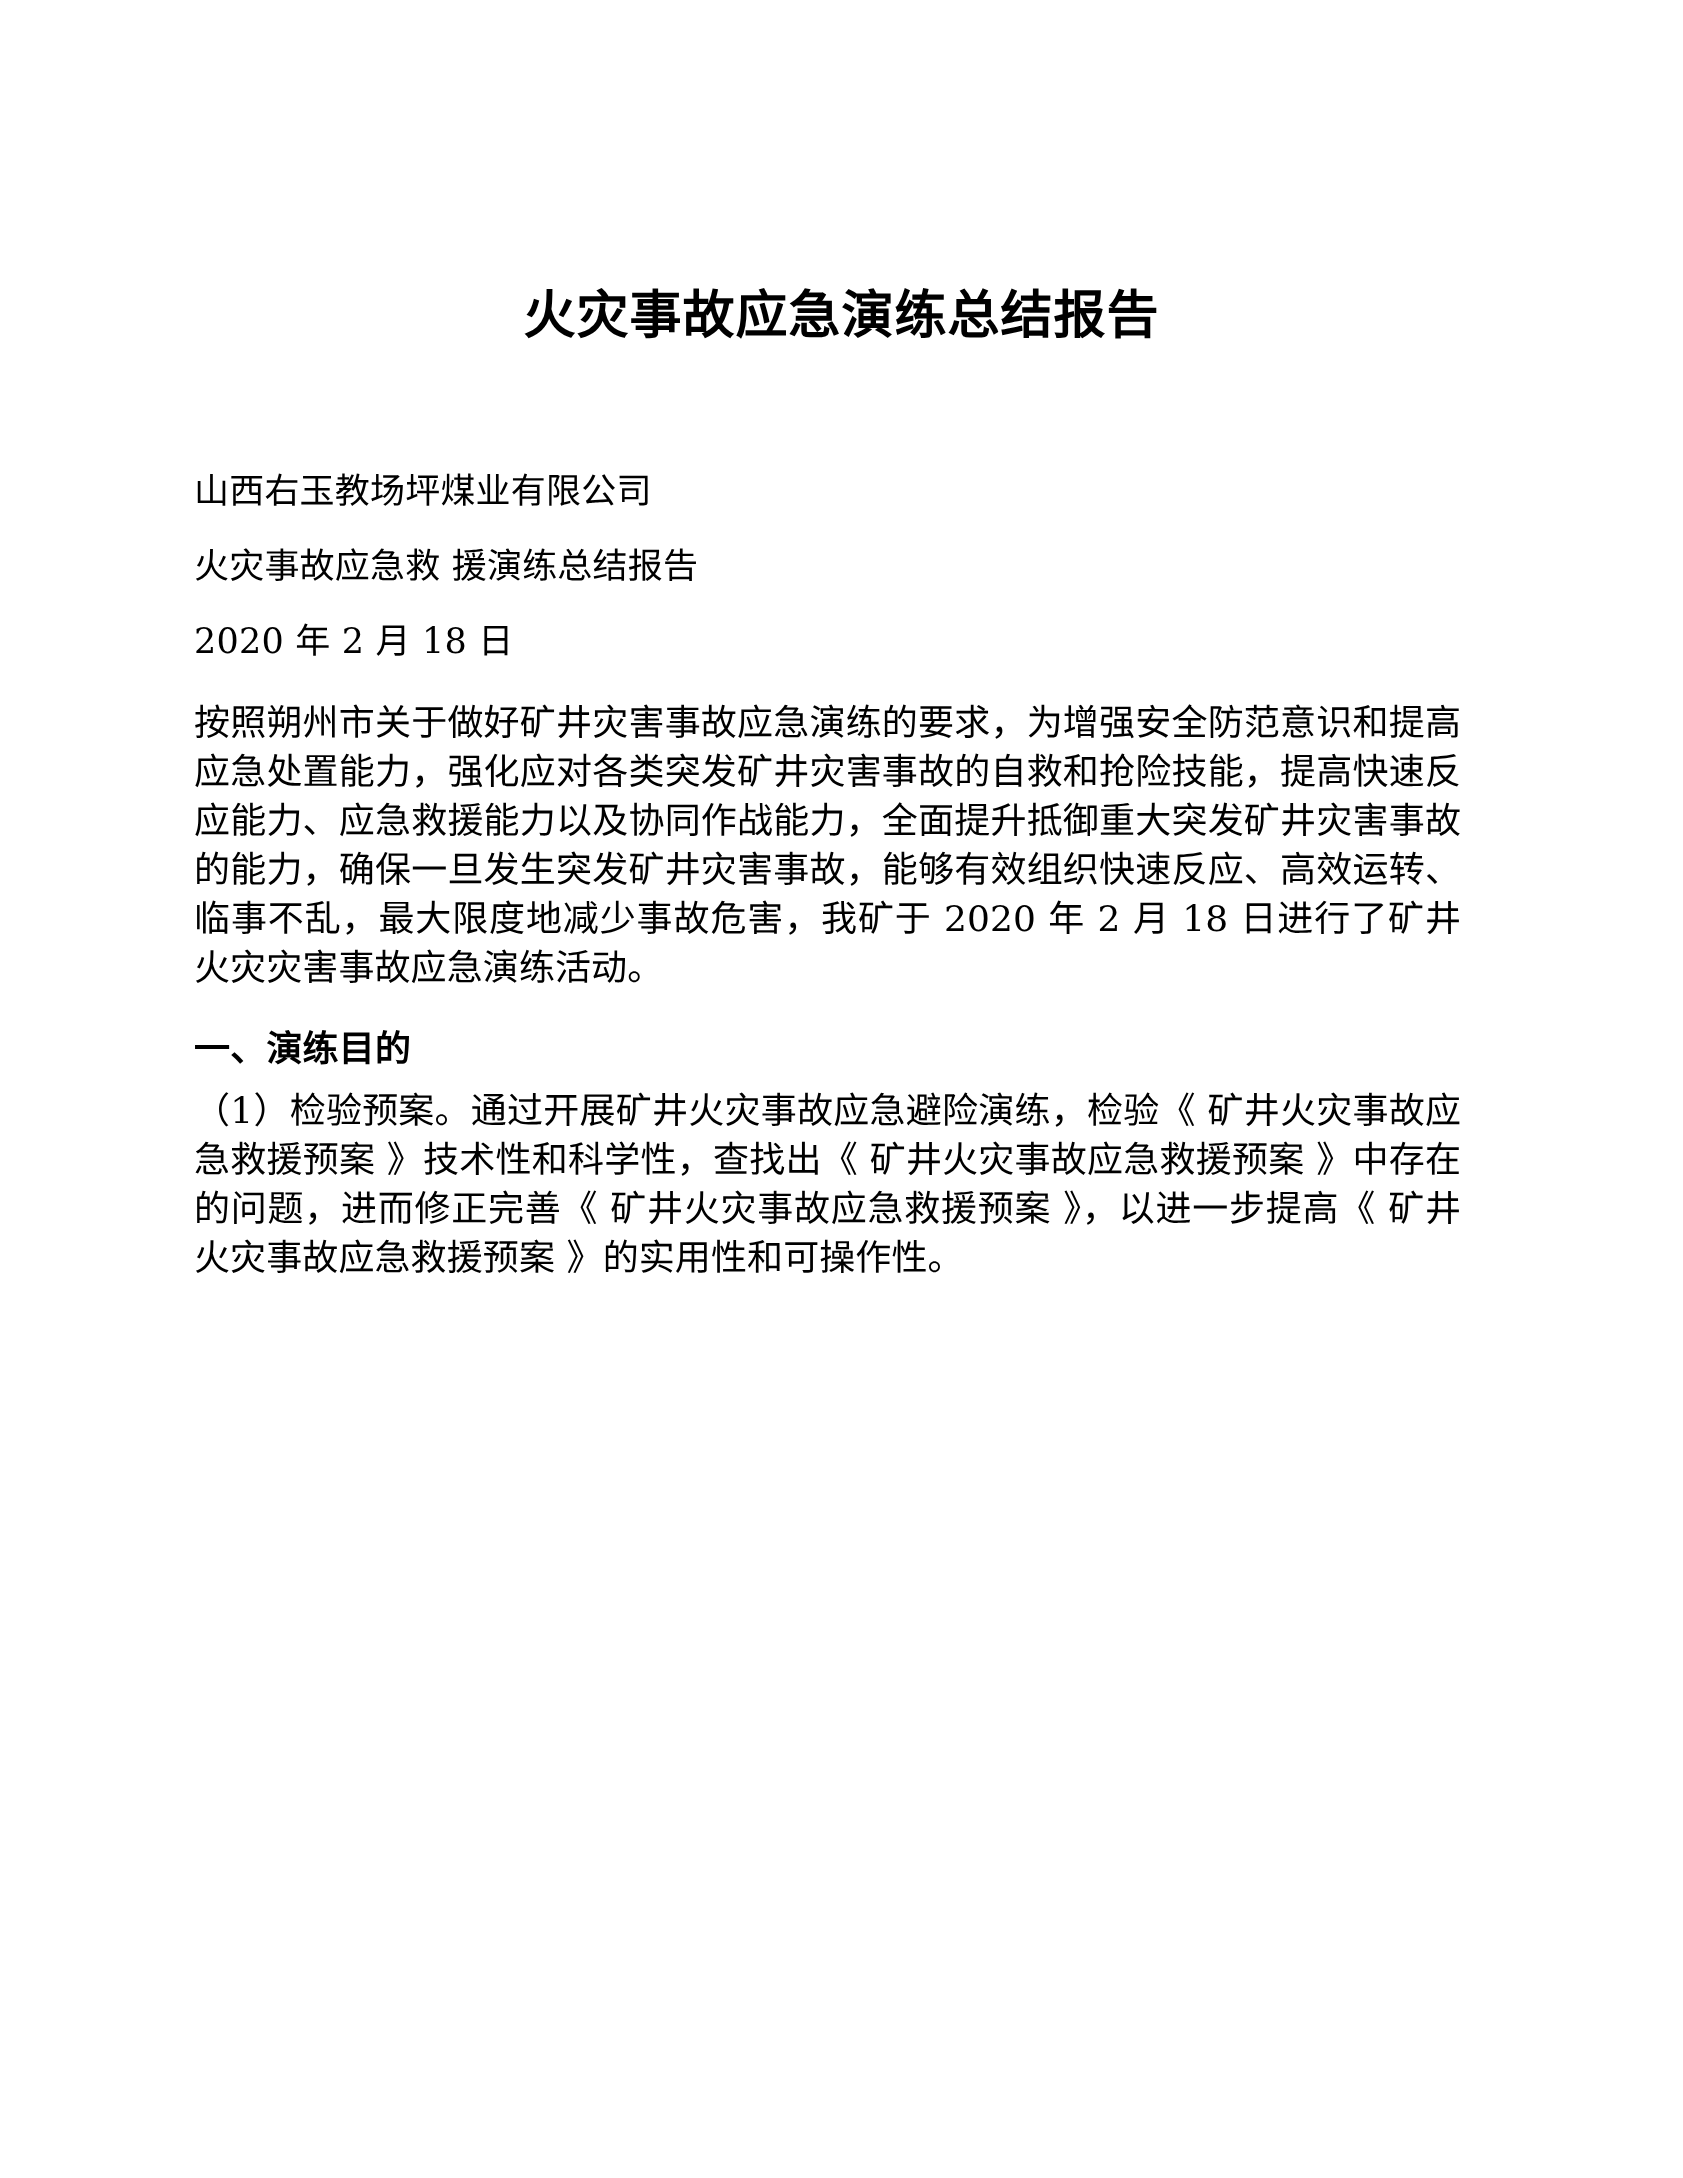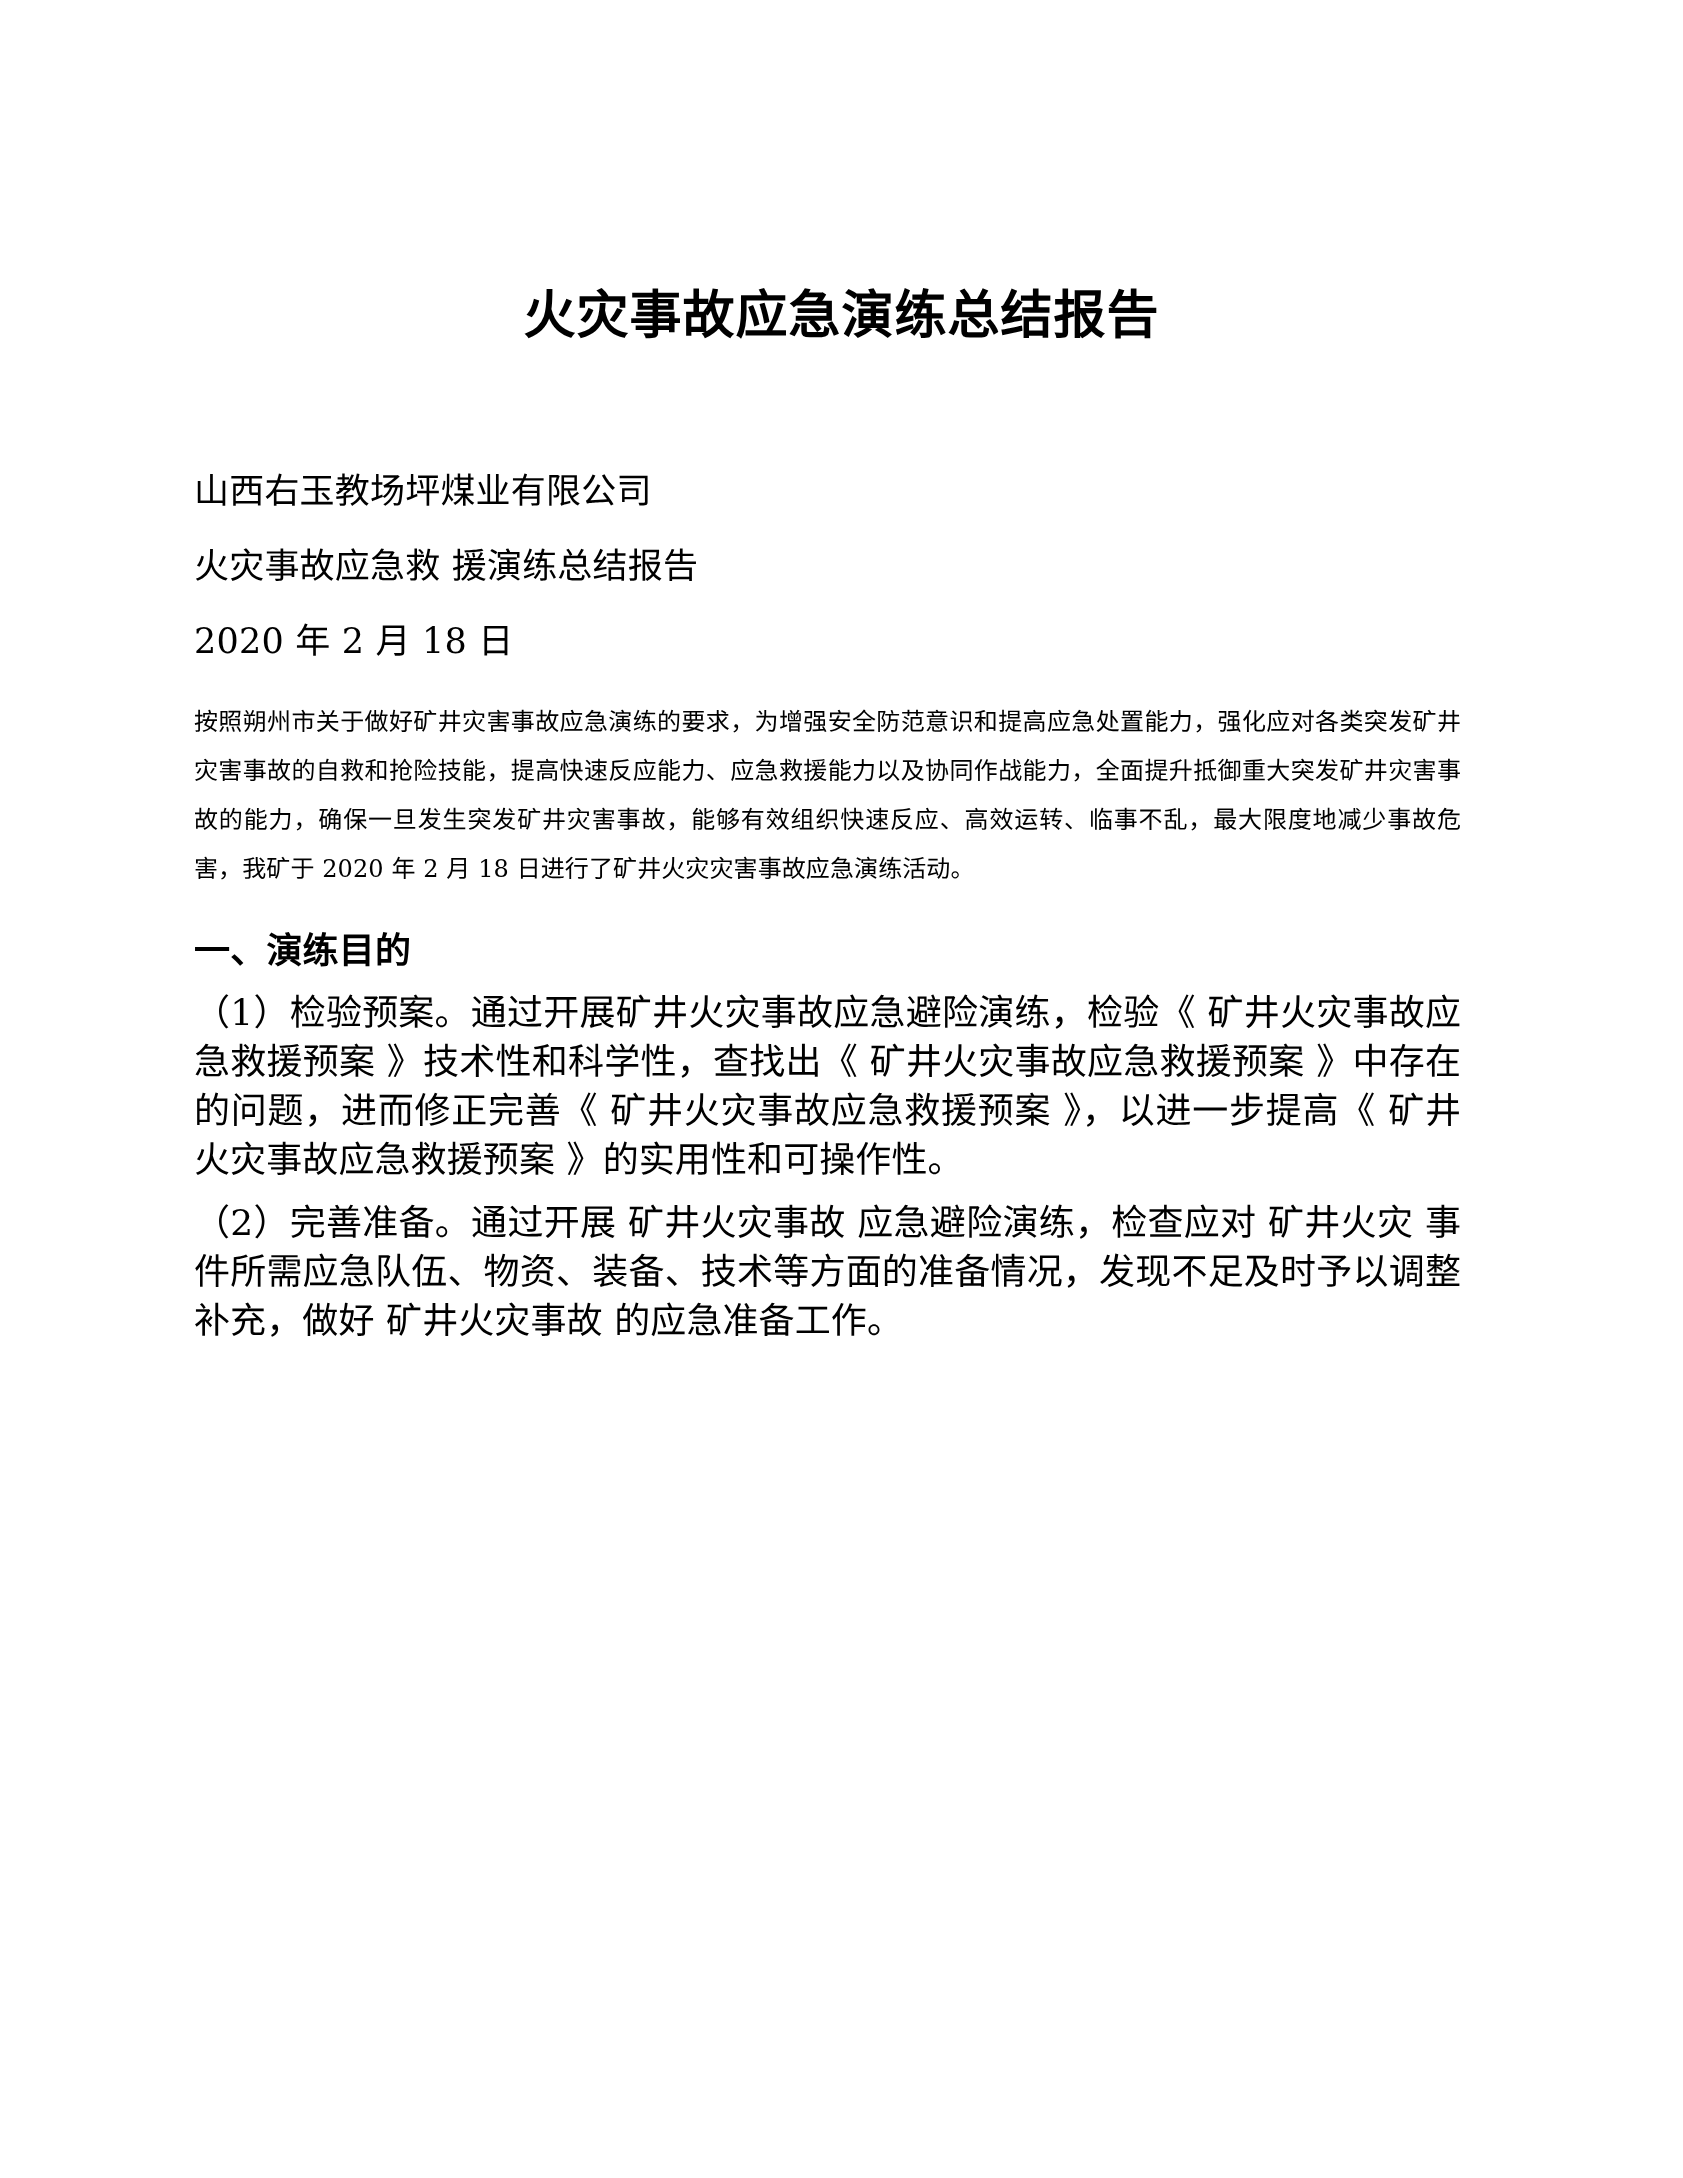--- a/index.html
+++ b/index.html
@@ -54,21 +54,21 @@
 
   .hdr-line {
     font-size: 35px;
     line-height: 36px;
     margin: 8px 0 39px 0;
     letter-spacing: 0.2px;
     white-space: pre;
   }
 
   .para {
-    font-size: 24px;
+    font-size: 36px;
     line-height: 49px;
     margin: 8px 0 15px 0;
     text-align: justify;
     text-justify: inter-ideograph;
     letter-spacing: 0.1px;
     white-space: pre-wrap;
   }
 
   .section-heading {
     font-size: 36px;
@@ -105,20 +105,19 @@
 
     <p class="hdr-line">2020 年 2 月 18 日</p>
 
 
     <p class="para gap-after-intro">按照朔州市关于做好矿井灾害事故应急演练的要求，为增强安全防范意识和提高应急处置能力，强化应对各类突发矿井灾害事故的自救和抢险技能，提高快速反应能力、应急救援能力以及协同作战能力，全面提升抵御重大突发矿井灾害事故的能力，确保一旦发生突发矿井灾害事故，能够有效组织快速反应、高效运转、临事不乱，最大限度地减少事故危害，我矿于 2020 年 2 月 18 日进行了矿井火灾灾害事故应急演练活动。</p>
 
     <h2 class="section-heading gap-before-heading">一、演练目的</h2>
 
     <p class="list-item">（1）检验预案。通过开展矿井火灾事故应急避险演练，检验《 矿井火灾事故应急救援预案 》技术性和科学性，查找出《 矿井火灾事故应急救援预案 》中存在的问题，进而修正完善《 矿井火灾事故应急救援预案 》，以进一步提高《 矿井火灾事故应急救援预案 》的实用性和可操作性。</p>
 
-    <p class="list-item">（2）完善准备。通过开展 矿井火灾事故 应急避险演练，检查应对 矿井火灾 事件所需应急队伍、物资、装备、技术等方面的准备情况，发现不足及时予以调整补充，做好 矿井火灾事故 的应急准备工作。</p>
 
 
 
 
   </div>
 </div>
 
 
 </body></html>

